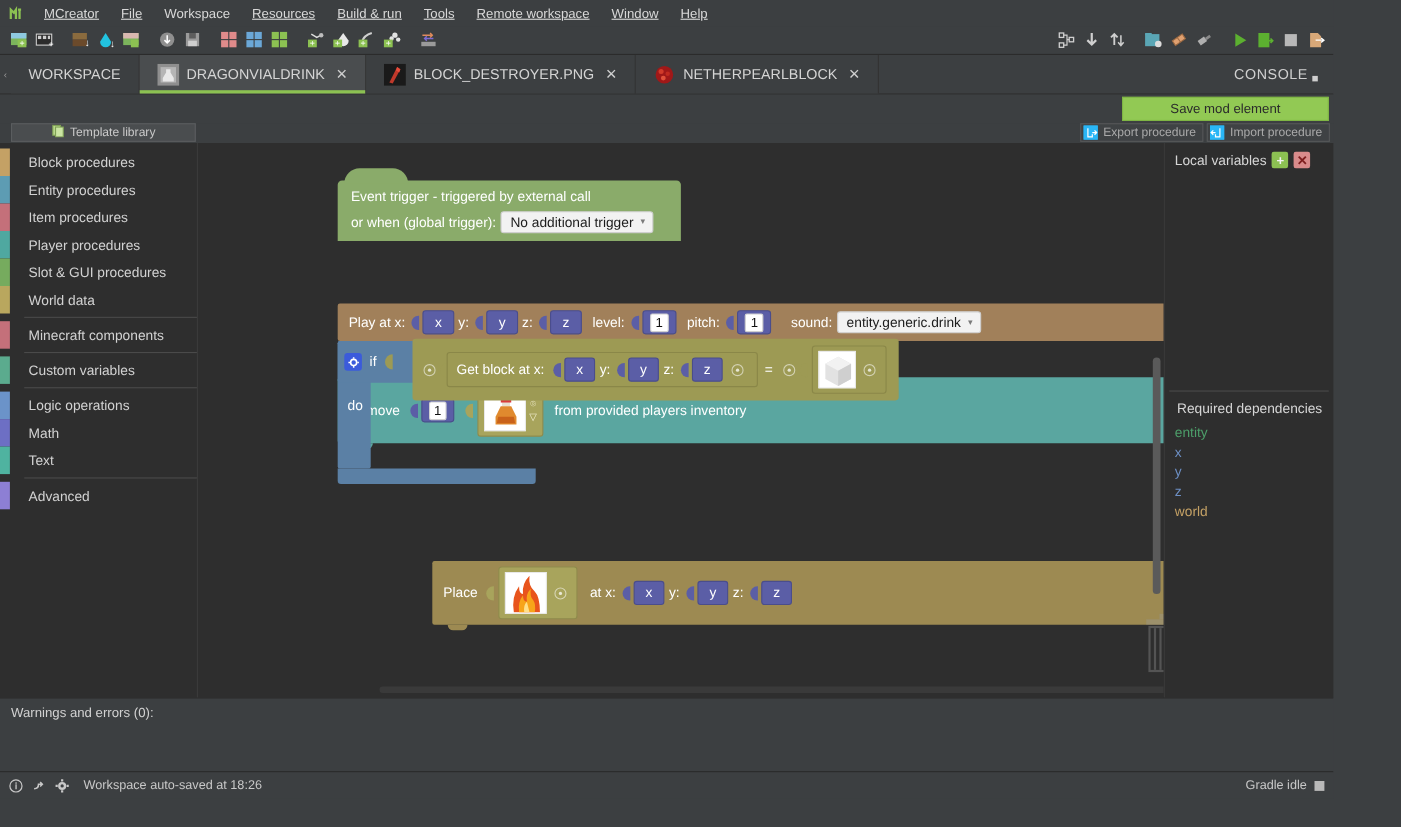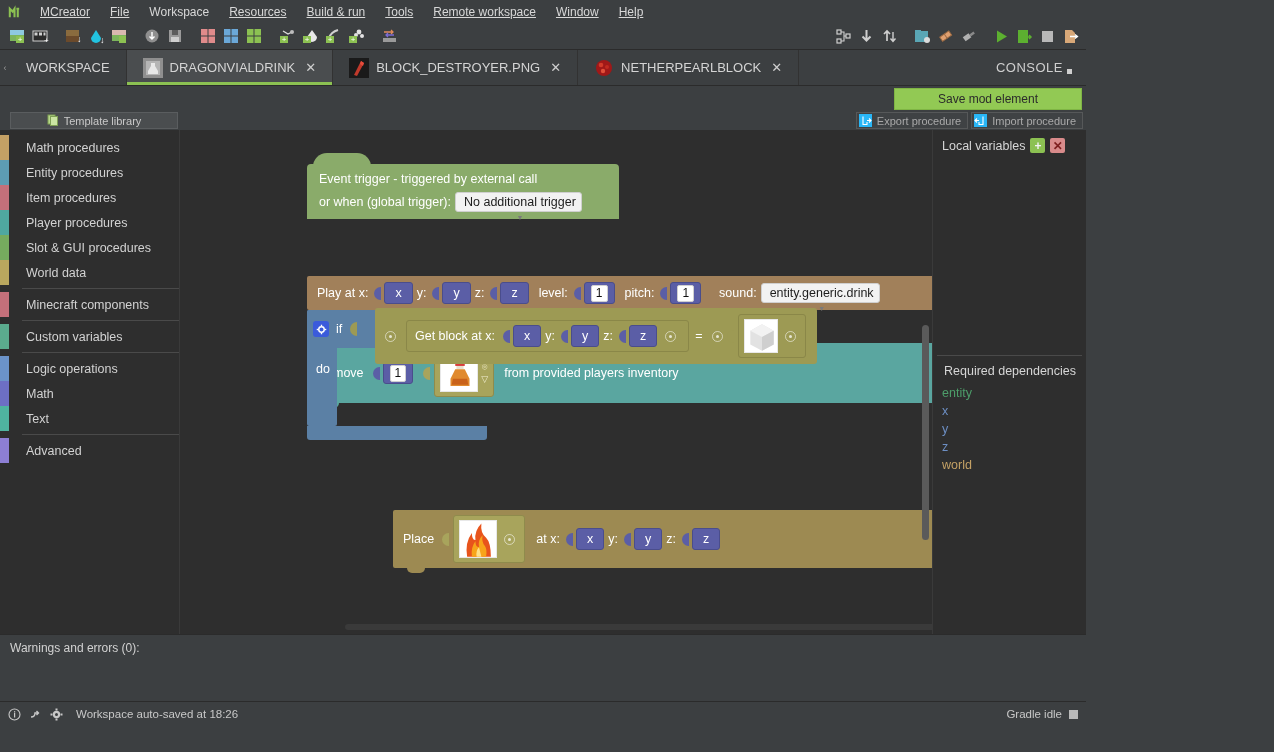--- a/index.html
+++ b/index.html
@@ -3,21 +3,21 @@
 <meta charset="utf-8">
 <style>
   * { box-sizing: border-box; margin: 0; padding: 0; }
   html, body {
     width: 1274px; height: 752px;
     background: #3c3f41;
     font-family: "Liberation Sans", sans-serif;
     overflow: hidden;
     color: #d6d6d6;
   }
-  #app { position: relative; width: 1086px; height: 752px; }
+  #app { position: relative; width: 1212px; height: 752px; }
 
   
   .menubar {
     height: 24px; background: #3c3f41;
     display: flex; align-items: center; padding-left: 6px;
     font-size: 12px; color: #dcdcdc;
   }
   .menubar .logo {
     width: 16px; height: 16px; margin-right: 8px;
     display: flex; align-items: center; justify-content: center;
@@ -150,21 +150,21 @@
   .plugL {
     display:inline-block; width: 7px; height: 13px; flex:none;
     border-radius: 7px 0 0 7px; margin-right: -1px;
   }
 
   
   .dd {
     display: inline-flex; align-items: center; gap: 5px;
     background: #f2f2f2; color: #1c1c1c; border-radius: 3px;
     padding: 2px 5px 2px 8px; font-size: 12.5px; height: 20px;
-    border: 1px solid #cfcfcf; margin-left: 4px; flex-direction: column;
+    border: 1px solid #cfcfcf; margin-left: 4px;
   }
   .dd .caret { font-size: 7px; color: #7a7a7a; }
 
   
   .sprite-slot {
     display: inline-flex; align-items: center; gap: 3px;
     background: #a8a45c; border: 1px solid #8f8b4c; border-radius: 3px;
     padding: 4px 5px; margin: 0 5px; position: relative;
   }
   .sprite {
@@ -492,21 +492,21 @@
         <span>Import procedure</span>
       </div>
     </div>
   </div>
 
   <div class="main">
 
     <div class="sidebar">
       <div class="cat">
           <span class="swatch" style="background:#c4a165"></span>
-          <span class="clabel">Math procedures</span>
+          <span class="clabel">Block procedures</span>
         </div>
       <div class="cat">
           <span class="swatch" style="background:#5d9cb3"></span>
           <span class="clabel">Entity procedures</span>
         </div>
       <div class="cat">
           <span class="swatch" style="background:#c4707a"></span>
           <span class="clabel">Item procedures</span>
         </div>
       <div class="cat">

